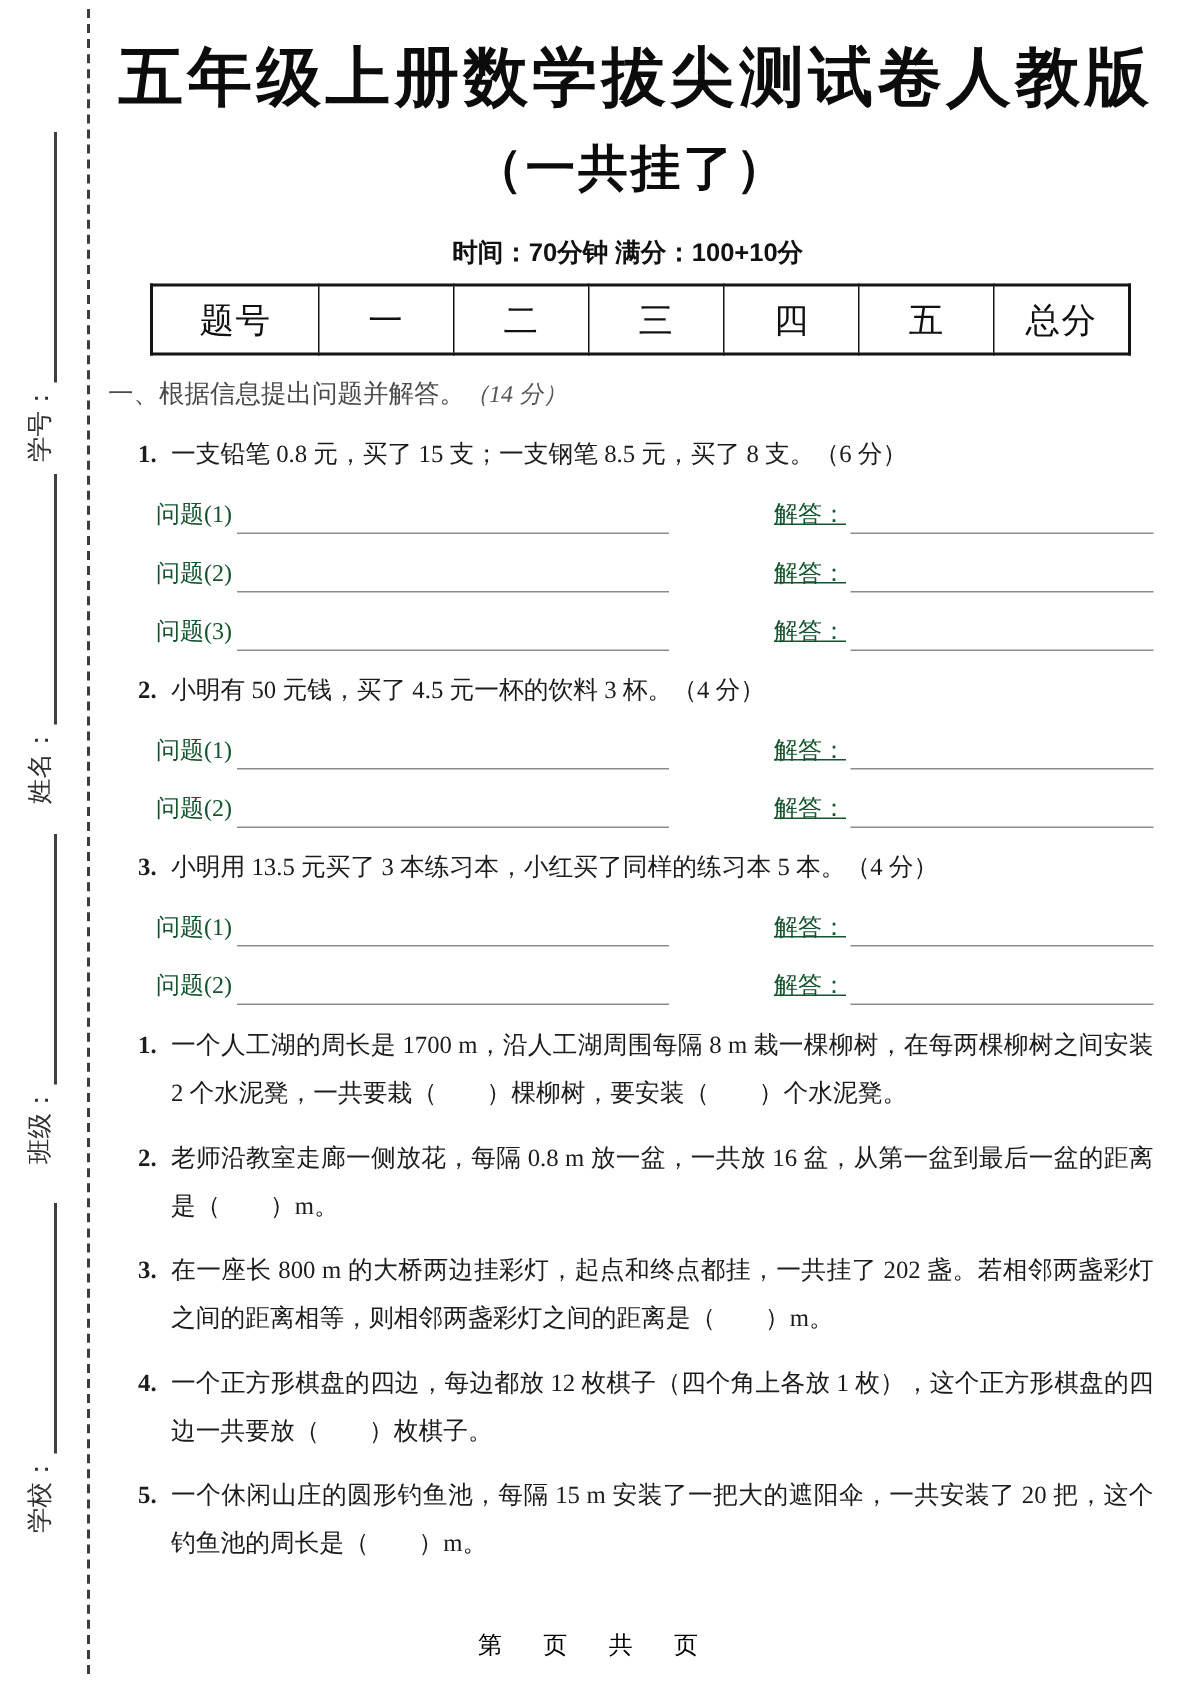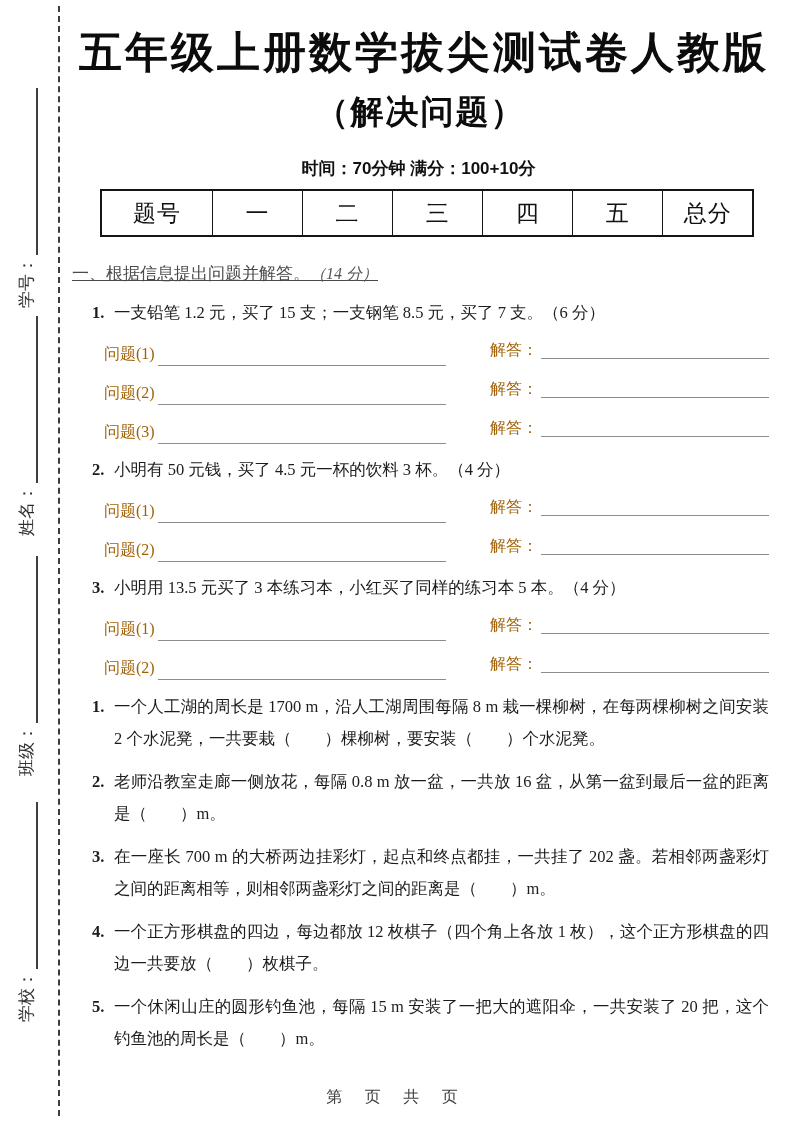--- a/index.html
+++ b/index.html
@@ -43,36 +43,36 @@
   table.score{
     margin:9px 0 0 28px;border-collapse:collapse;width:654px;
     border:2px solid #151515;table-layout:fixed;
   }
   table.score td{
     border:1px solid #151515;height:42px;text-align:center;
     font-size:23px;color:#111;letter-spacing:1px;
   }
   table.score td.c0{width:108px;}
   
-  .sec-heading{margin-top:24px;font-size:17px;color:#4a4a4a;line-height:26px;text-decoration:underline;}
+  .sec-heading{margin-top:13px;font-size:17px;color:#4a4a4a;line-height:26px;}
   .sec-note{font-style:italic;color:#565656;font-size:16px;}
   .q-line{display:flex;margin-top:12px;line-height:28px;font-size:16.5px;}
   .q-num{width:22px;font-weight:bold;padding-left:20px;box-sizing:content-box;flex:0 0 auto;}
   .q-body{flex:1;text-align:justify;}
   .fill-item{display:flex;margin-top:11px;font-size:16.5px;line-height:32px;}
-  .qa-row{display:flex;margin-top:11px;height:28px;padding-left:32px;font-size:16px;color:#a16207;}
+  .qa-row{display:flex;margin-top:11px;height:28px;padding-left:32px;font-size:16px;color:#14532d;gap:44px;}
   .qa-left{width:342px;display:flex;align-items:flex-end;}
-  .qa-right{flex:1;margin-left:44px;display:flex;}
+  .qa-right{flex:1;margin-left:26px;display:flex;align-items:flex-end;text-decoration:underline;}
   .qa-label{white-space:nowrap;line-height:24px;}
   .blank{flex:1;border-bottom:1px solid #8c8c8c;height:20px;margin-left:3px;}
   
   .footer{
     position:absolute;left:0;right:0;bottom:14px;text-align:center;
-    font-size:16px;color:#404040;letter-spacing:9px;
-    font-family:Liberation Sans, sans-serif;
+    font-size:16px;color:#000000;letter-spacing:9px;
+    font-family:Liberation Mono, monospace;
   }
 </style>
 </head>
 <body>
 
 <div class="binding-line"></div>
 
 <div class="side-field" style="top:186px;">
   <span class="side-label">学号：</span>
   <span class="side-line"></span>
@@ -86,21 +86,21 @@
   <span class="side-line"></span>
 </div>
 <div class="side-field" style="top:900px;">
   <span class="side-label">学校：</span>
   <span class="side-line"></span>
 </div>
 
 <div class="main">
 
   <div class="title">五年级上册数学拔尖测试卷人教版</div>
-  <div class="subtitle">（解决问题）</div>
+  <div class="subtitle">（一共挂了）</div>
   <div class="meta">时间：70分钟  满分：100+10分</div>
 
   <table class="score">
     <tbody>
         <tr>
       <td class="c0">题号</td>
       <td>一</td>
       <td>二</td>
       <td>三</td>
       <td>四</td>
@@ -109,21 +109,21 @@
     </tr>
   </tbody>
     </table>
 
   <div class="sec-heading">
     <span>一、根据信息提出问题并解答。</span><span class="sec-note">（14 分）</span>
   </div>
 
   <div class="q-line">
     <span class="q-num">1.</span>
-    <div class="q-body">一支铅笔 1.2 元，买了 15 支；一支钢笔 8.5 元，买了 7 支。（6 分）</div>
+    <div class="q-body">一支铅笔 0.8 元，买了 15 支；一支钢笔 8.5 元，买了 8 支。（6 分）</div>
   </div>
   <div class="qa-row">
     <div class="qa-left">
         <span class="qa-label">问题(1)</span>
         <span class="blank"></span>
       </div>
     <div class="qa-right">
         <span class="qa-label">解答：</span>
         <span class="blank"></span>
       </div>
@@ -203,21 +203,21 @@
   <div class="fill-item">
     <span class="q-num">1.</span>
     <div class="q-body">一个人工湖的周长是 1700 m，沿人工湖周围每隔 8 m 栽一棵柳树，在每两棵柳树之间安装 2 个水泥凳，一共要栽（　　）棵柳树，要安装（　　）个水泥凳。</div>
   </div>
   <div class="fill-item">
     <span class="q-num">2.</span>
     <div class="q-body">老师沿教室走廊一侧放花，每隔 0.8 m 放一盆，一共放 16 盆，从第一盆到最后一盆的距离是（　　）m。</div>
   </div>
   <div class="fill-item">
     <span class="q-num">3.</span>
-    <div class="q-body">在一座长 700 m 的大桥两边挂彩灯，起点和终点都挂，一共挂了 202 盏。若相邻两盏彩灯之间的距离相等，则相邻两盏彩灯之间的距离是（　　）m。</div>
+    <div class="q-body">在一座长 800 m 的大桥两边挂彩灯，起点和终点都挂，一共挂了 202 盏。若相邻两盏彩灯之间的距离相等，则相邻两盏彩灯之间的距离是（　　）m。</div>
   </div>
   <div class="fill-item">
     <span class="q-num">4.</span>
     <div class="q-body">一个正方形棋盘的四边，每边都放 12 枚棋子（四个角上各放 1 枚），这个正方形棋盘的四边一共要放（　　）枚棋子。</div>
   </div>
   <div class="fill-item">
     <span class="q-num">5.</span>
     <div class="q-body">一个休闲山庄的圆形钓鱼池，每隔 15 m 安装了一把大的遮阳伞，一共安装了 20 把，这个钓鱼池的周长是（　　）m。</div>
   </div>
 

